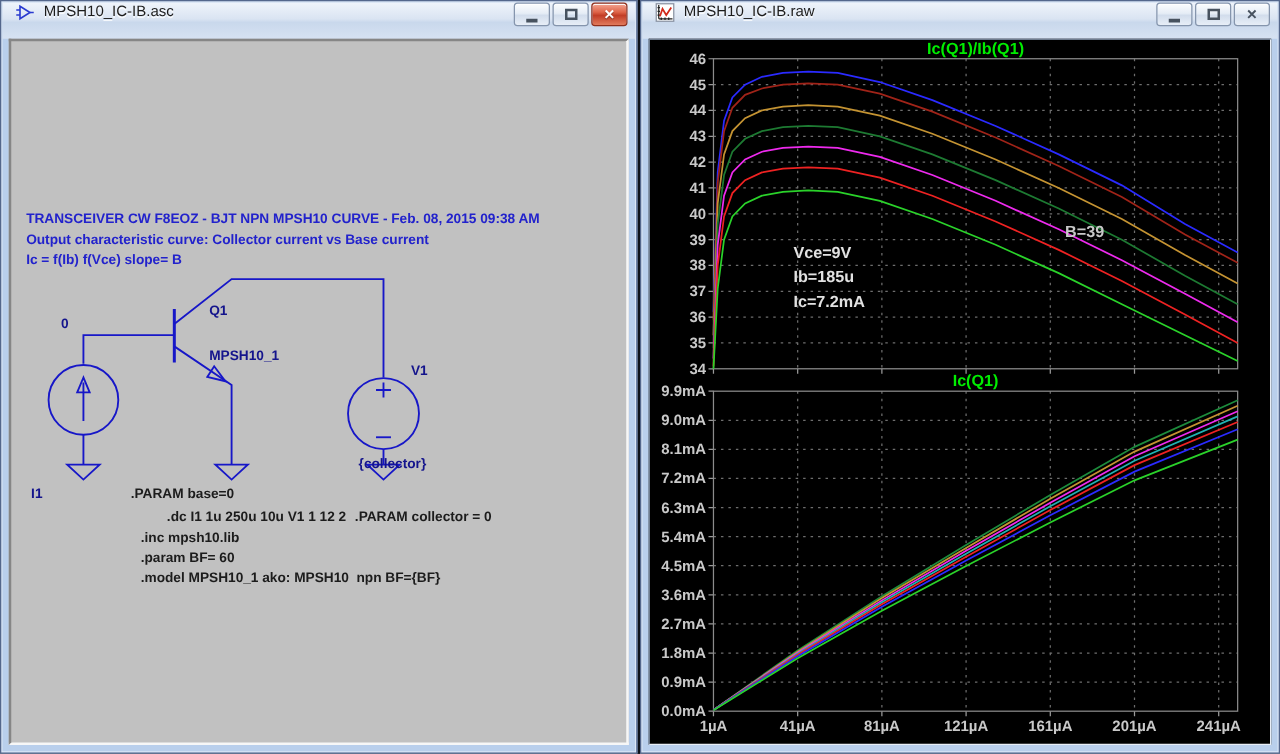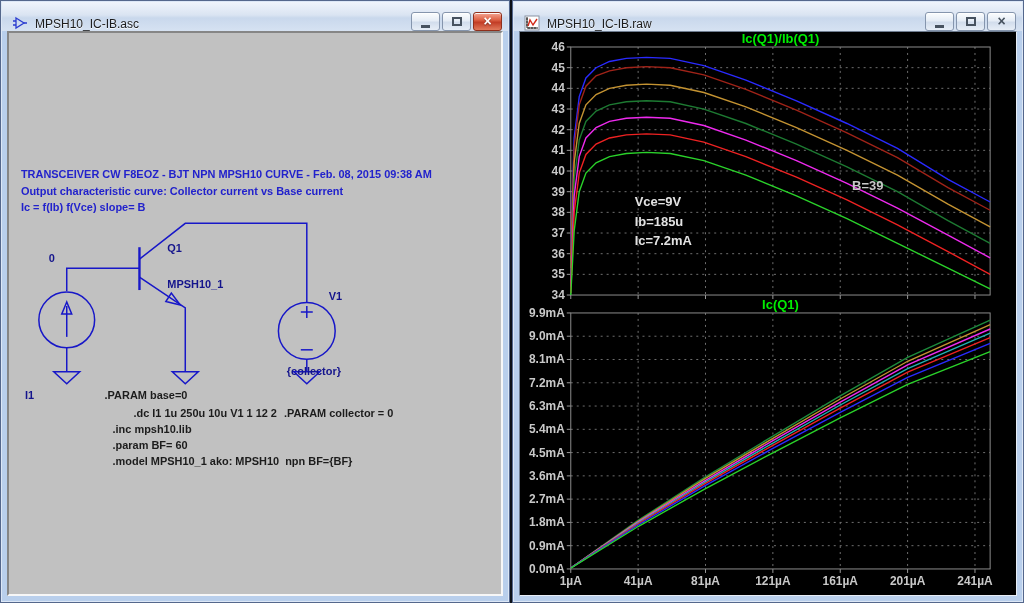--- a/index.html
+++ b/index.html
@@ -6,21 +6,21 @@
   body{width:1024px;height:603px;font-family:"Liberation Sans",sans-serif;background:#0d1118;}
   .screen{position:relative;width:1024px;height:603px;overflow:hidden;background:#0d1118;}
 
   
   .window{position:absolute;top:0;height:603px;box-sizing:border-box;
     background:#b9cfec;border:1px solid #54678c;
     box-shadow:inset 0 0 0 1px rgba(255,255,255,.5);}
   .window.left{left:0;width:510px;}
   .window.right{left:512px;width:512px;}
   .titlebar{position:absolute;top:1px;left:1px;right:1px;height:29px;
-    display:flex;align-items:flex-end;padding:0 6px 0 10px;box-sizing:border-box;
+    display:flex;align-items:flex-start;padding:0 6px 0 10px;box-sizing:border-box;
     background:linear-gradient(#eff4fb,#dae4f2 45%,#c9d8ec 55%,#d6e2f2);
     font-size:12px;color:#1c1c1c;}
   .title-text{margin-left:7px;text-shadow:0 1px 0 rgba(255,255,255,.8);}
   .controls{margin-left:auto;display:flex;gap:2px;}
   .winbtn{width:29px;height:19px;box-sizing:border-box;border:1px solid #8595ad;border-radius:3px;
     background:linear-gradient(#fbfdfe,#e6edf6 45%,#d2ddec 55%,#e7eef7);
     display:flex;align-items:center;justify-content:center;cursor:default;
     box-shadow:inset 0 1px 0 rgba(255,255,255,.9);}
   .winbtn.close-active{background:linear-gradient(#f4a694,#de6347 40%,#c23d26 55%,#e17a5c);
     border-color:#8f2f1c;}

